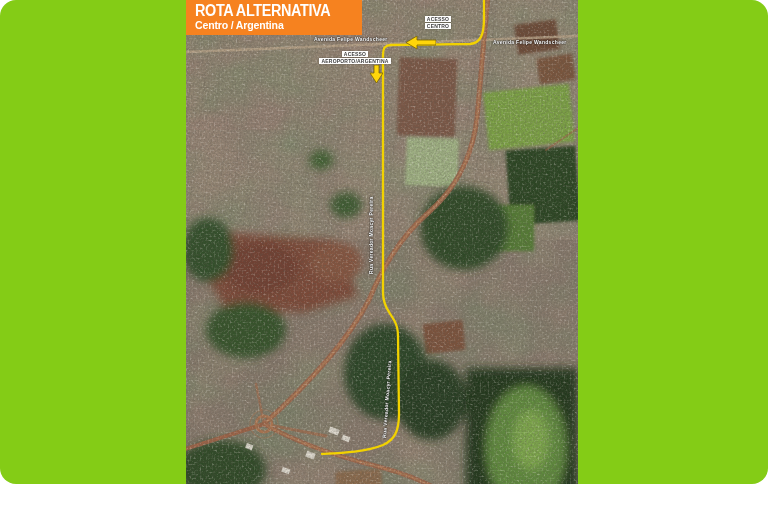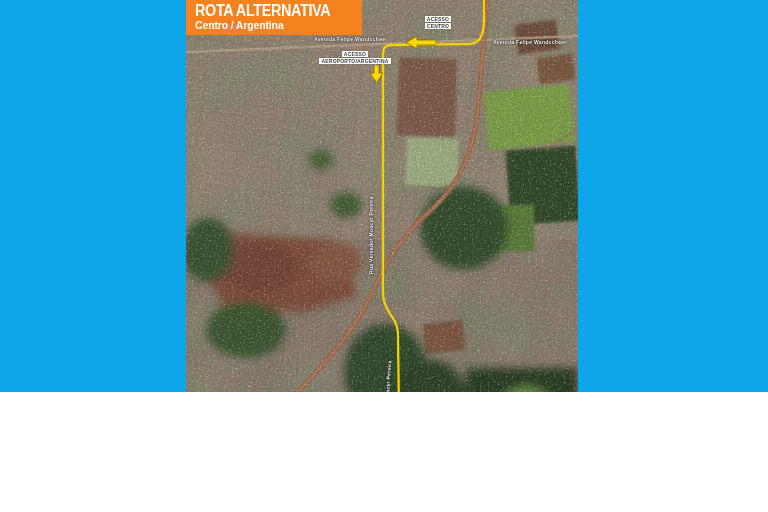--- a/index.html
+++ b/index.html
@@ -1,17 +1,17 @@
 <!DOCTYPE html>
 <html><head>
 <meta charset="utf-8">
 <style>
   html,body{margin:0;padding:0;background:#ffffff;}
-  .stage{position:relative;width:768px;height:392px;background:#0ea5e9;overflow:hidden;
-         font-family:"Liberation Sans",sans-serif;}
+  .stage{position:relative;width:768px;height:484px;background:#84cc16;overflow:hidden;
+         font-family:"Liberation Sans",sans-serif;border-radius:16px;}
   .map{position:absolute;left:186px;top:0;width:392px;height:512px;overflow:hidden;background:#87796c;}
   .map svg.base{position:absolute;left:0;top:0;}
   .route-svg{position:absolute;left:0;top:0;}
 
   
   .banner{position:absolute;left:0;top:0;width:176px;height:35px;background:#F6821F;
           color:#fff;padding:2px 0 0 9px;box-sizing:border-box;}
   .banner .t1{font-size:16px;font-weight:700;letter-spacing:-0.4px;line-height:17px;
               transform:scaleX(.9);transform-origin:left center;white-space:nowrap;}
   .banner .t2{font-size:11.5px;font-weight:700;letter-spacing:-0.2px;line-height:12px;

